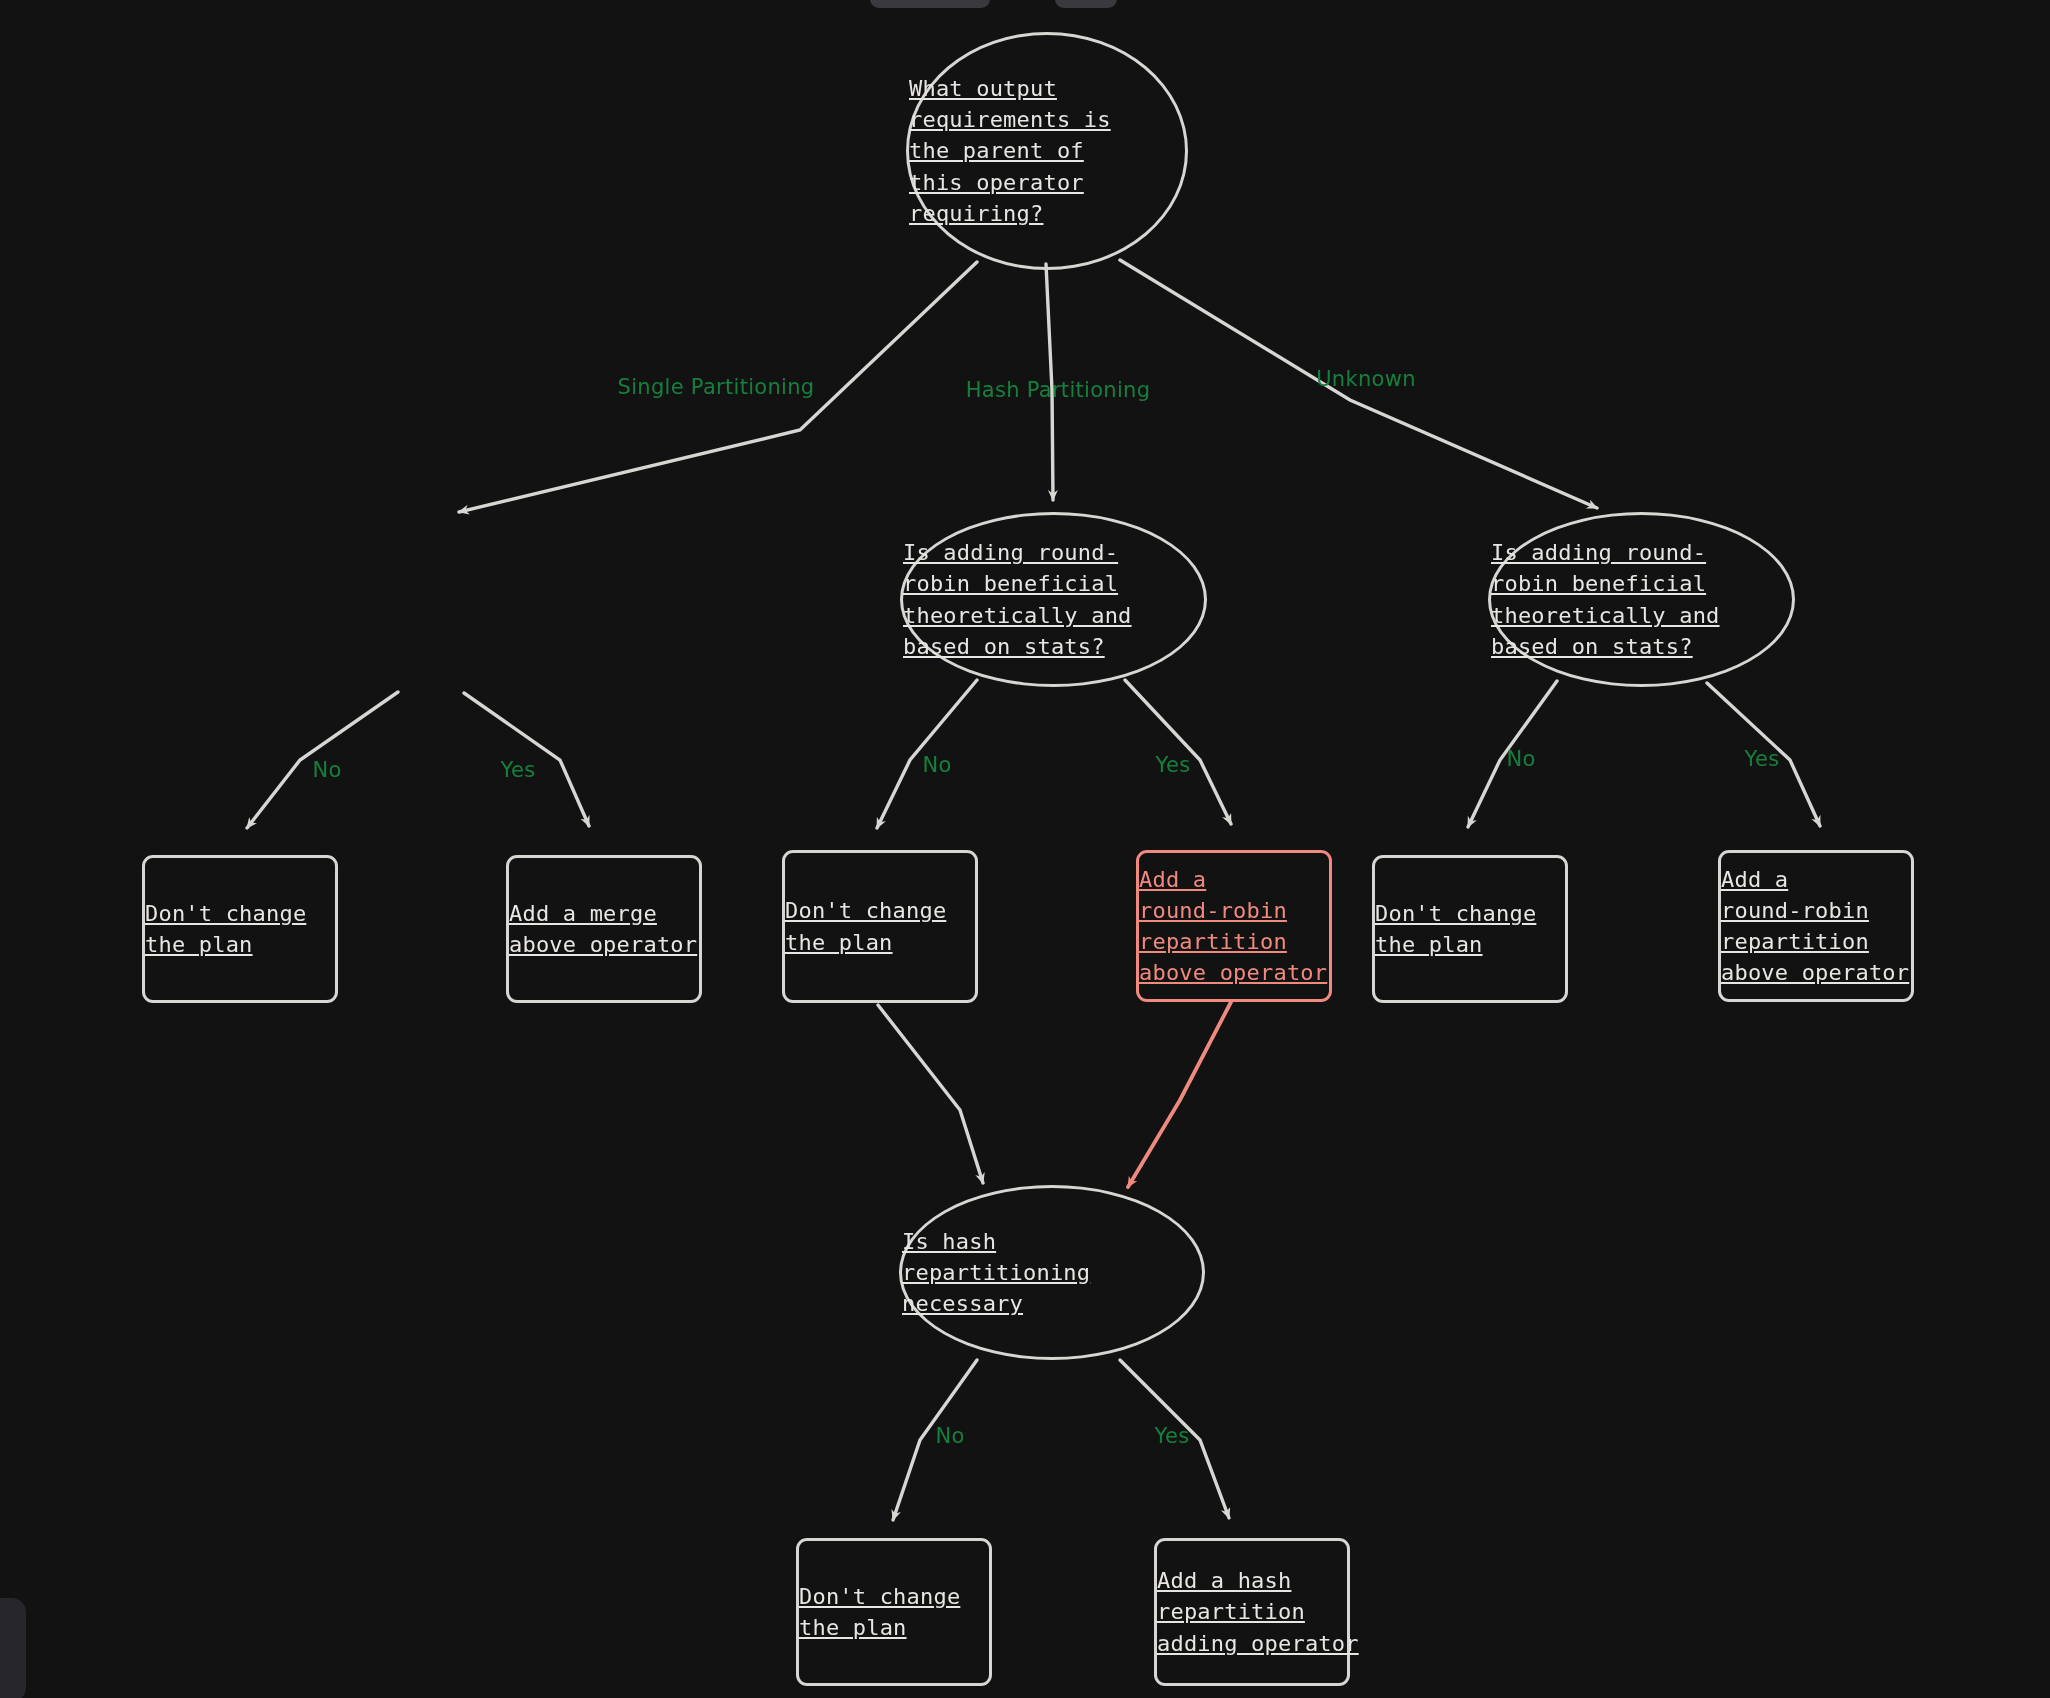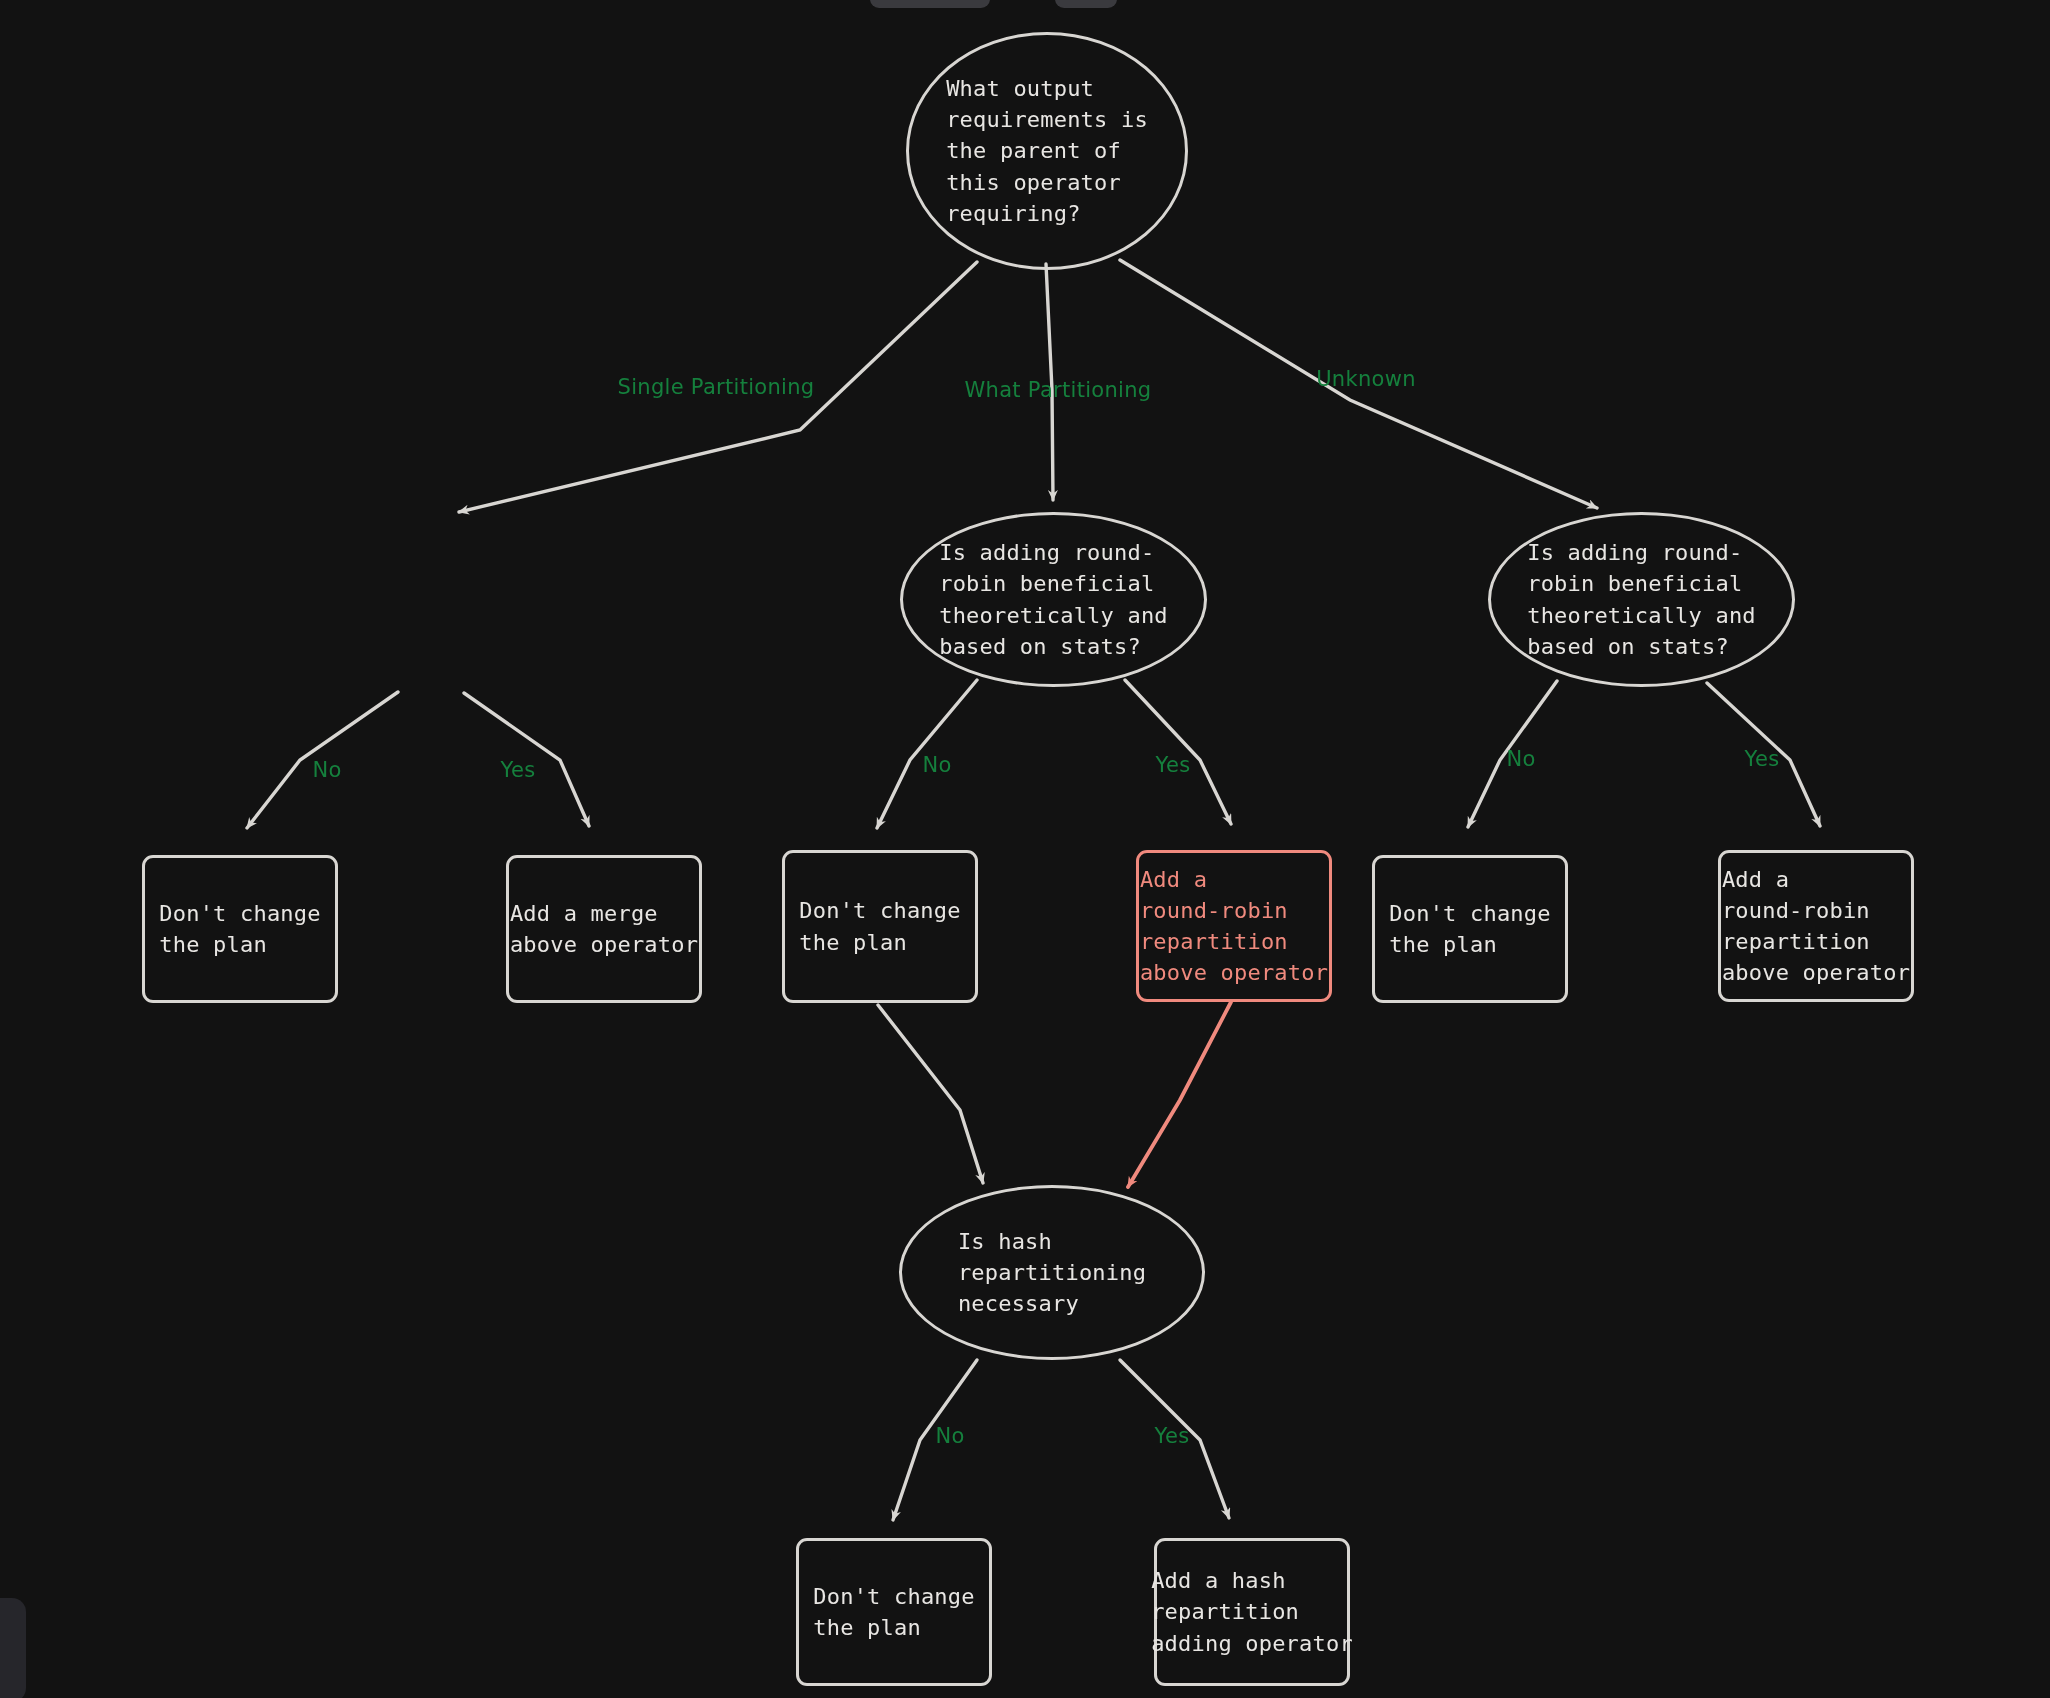--- a/index.html
+++ b/index.html
@@ -20,24 +20,25 @@
     left: 0;
     top: 0;
     width: 2050px;
     height: 1698px;
     pointer-events: none;
   }
   .node {
     position: absolute;
     display: flex;
     align-items: center;
-    justify-content: center;
+    justify-content: flex-start;
     box-sizing: border-box;
     color: #e8e6e3;
     text-align: center;
+    text-decoration: underline;
   }
   .node .label {
     white-space: pre;
     text-align: left;
     line-height: 1.42;
     letter-spacing: 0.2px;
   }
   .ellipse {
     border: 3.2px solid #d8d6d2;
     border-radius: 50%;
@@ -188,21 +189,21 @@
 the plan</span>
   </div>
 
   <div class="node box" style="left:1154px;top:1538px;width:196px;height:148px;">
     <span class="label" style="font-size:22px;">Add a hash
 repartition
 adding operator</span>
   </div>
 
   <div class="elabel" style="left:716px;top:387px;">Single Partitioning</div>
-  <div class="elabel" style="left:1058px;top:390px;">What Partitioning</div>
+  <div class="elabel" style="left:1058px;top:390px;">Hash Partitioning</div>
   <div class="elabel" style="left:1366px;top:379px;">Unknown</div>
 
   <div class="elabel" style="left:327px;top:770px;">No</div>
   <div class="elabel" style="left:518px;top:770px;">Yes</div>
 
   <div class="elabel" style="left:937px;top:765px;">No</div>
   <div class="elabel" style="left:1173px;top:765px;">Yes</div>
 
   <div class="elabel" style="left:1521px;top:759px;">No</div>
   <div class="elabel" style="left:1762px;top:759px;">Yes</div>

